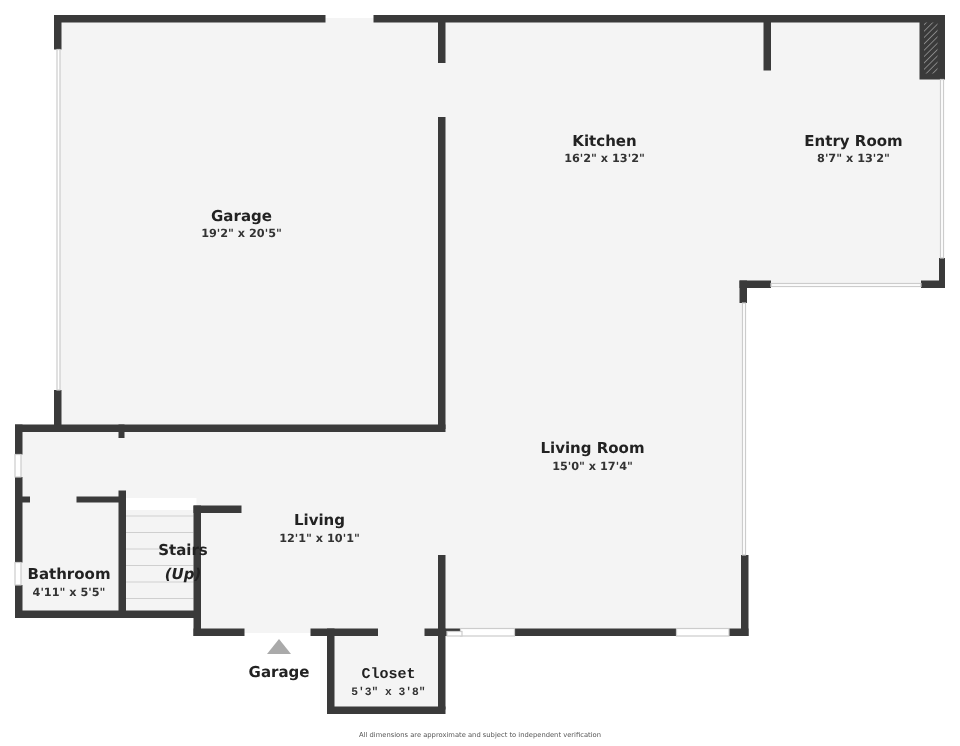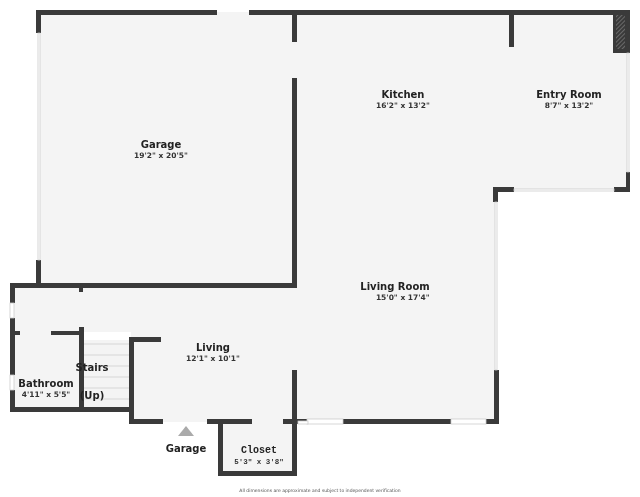--- a/index.html
+++ b/index.html
@@ -117,35 +117,35 @@
   <span class="dim">19'2" x 20'5"</span>
 </div>
 <div class="label" style="left:403px; top:89px;">
   <span class="name">Kitchen</span>
   <span class="dim">16'2" x 13'2"</span>
 </div>
 <div class="label" style="left:569px; top:89px;">
   <span class="name">Entry Room</span>
   <span class="dim">8'7" x 13'2"</span>
 </div>
-<div class="label" style="left:395px; top:281px;text-align:right;">
+<div class="label" style="left:395px; top:294px;">
   <span class="name">Living Room</span>
   <span class="dim">15'0" x 17'4"</span>
 </div>
 <div class="label" style="left:213px; top:342px;">
   <span class="name">Living</span>
   <span class="dim">12'1" x 10'1"</span>
 </div>
 <div class="label" style="left:46px; top:378px;">
   <span class="name">Bathroom</span>
   <span class="dim">4'11" x 5'5"</span>
 </div>
-<div class="label" style="left:92px; top:362px;">
+<div class="label" style="left:122px; top:362px;">
   <span class="name">Stairs</span>
-  <span class="name" style="margin-top:16px;">(Up)</span>
+  <span class="name" style="margin-top:4px;font-style:italic;">(Up)</span>
 </div>
 <div class="label" style="left:259px; top:445px;font-family:Liberation Mono, monospace;">
   <span class="name">Closet</span>
   <span class="dim">5'3" x 3'8"</span>
 </div>
 
 <div class="entry-label" style="left:186px; top:443px;">Garage</div>
 
 <div class="footer">All dimensions are approximate and subject to independent verification</div>
 

